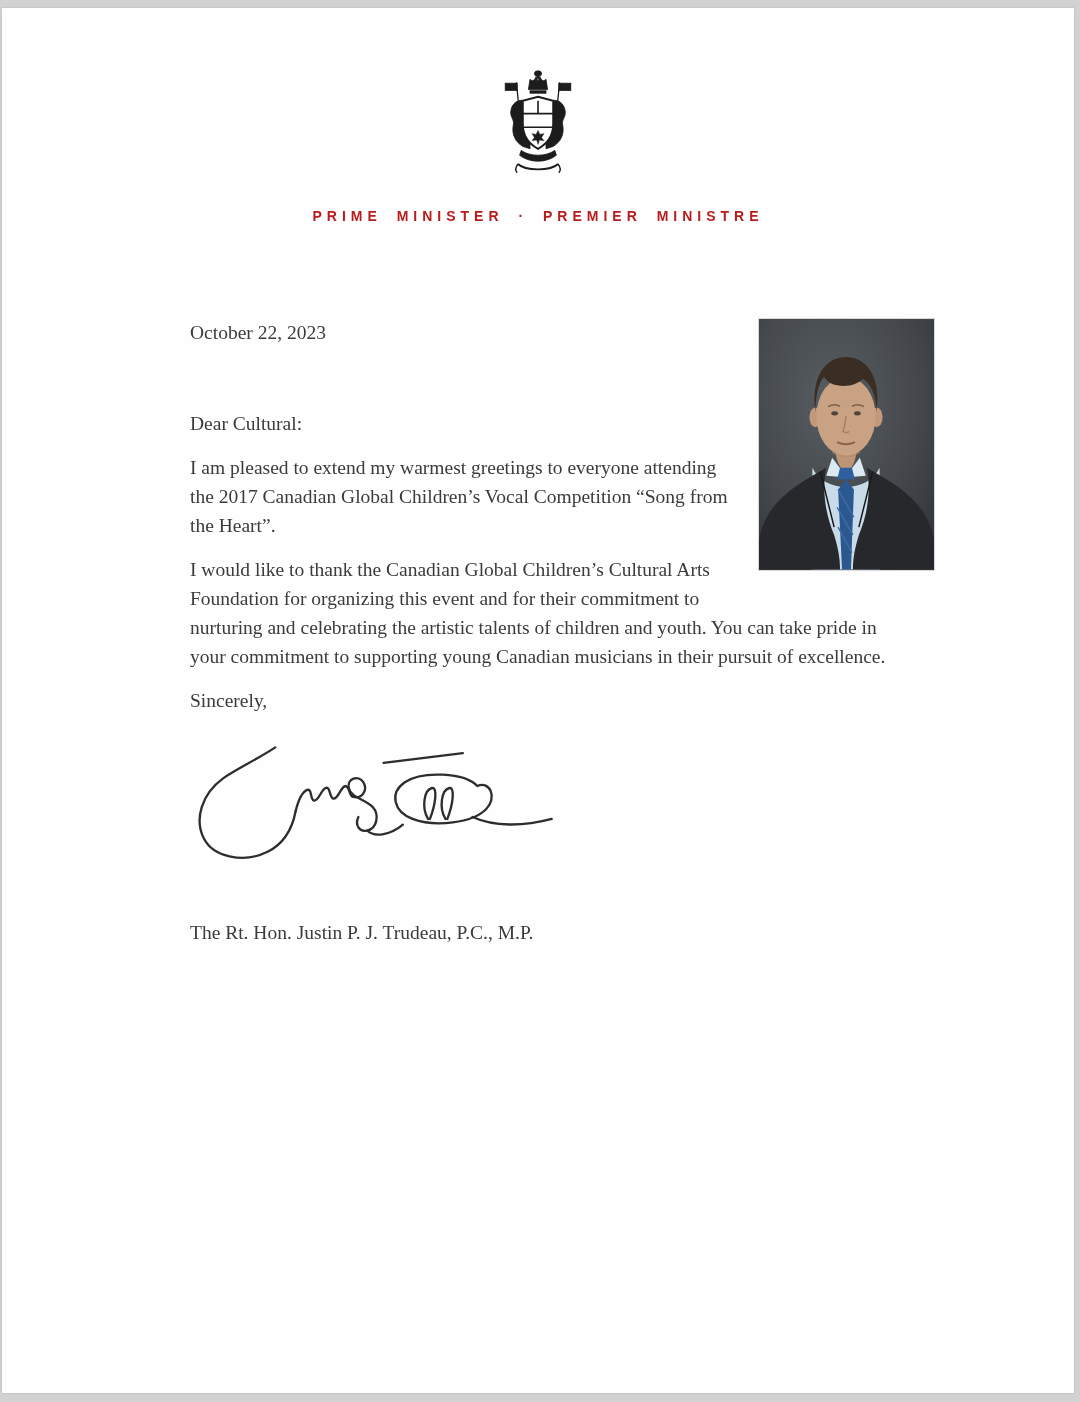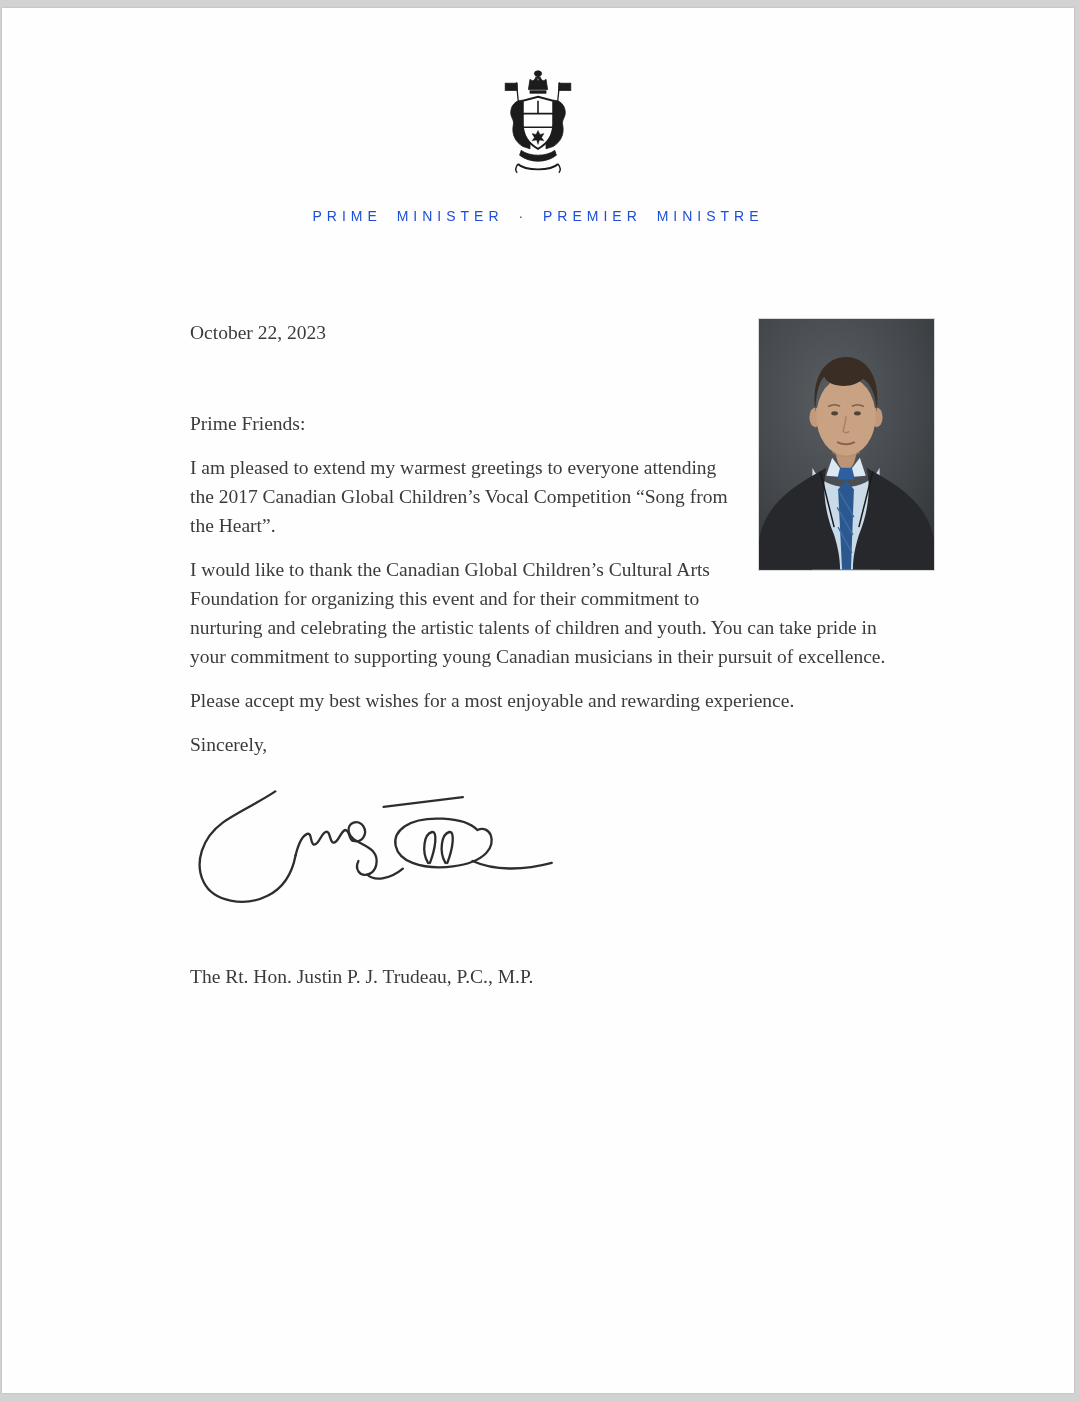--- a/index.html
+++ b/index.html
@@ -17,24 +17,24 @@
     position: relative;
     box-shadow: 0 0 2px rgba(0,0,0,0.15);
   }
   
   .letterhead { text-align: center; }
   .crest { display: inline-block; margin-top: 60px; }
   .pm-title {
     margin-top: 24px;
     font-family: "Liberation Sans", sans-serif;
     font-size: 14px;
-    font-weight: 400;
+    font-weight: 700;
     letter-spacing: 5px;
     word-spacing: 6px;
-    color: #1d4ed8;
+    color: #b91c1c;
     white-space: nowrap;
   }
   
   .content {
     margin-left: 188px;
     margin-top: 94px;
     width: 745px;
     font-size: 19.5px;
     line-height: 29px;
   }
@@ -135,25 +135,24 @@
           <ellipse cx="99.5" cy="95" rx="3.4" ry="2.2"></ellipse>
         </g>
         <path d="M88 98 C87 106 86 110 85 113 C87 115 90 115 91 113" stroke="#a97f60" stroke-width="1.4" fill="none"></path>
         <path d="M79 124 C85 127 91 127 97 124" stroke="#8d6248" stroke-width="2" fill="none"></path>
         <path d="M74 134 C82 140 94 140 102 134" stroke="#b28b6c" stroke-width="1.2" fill="none" opacity="0.7"></path>
       </svg>
     </div>
 
     <p class="date">October 22, 2023</p>
 
-    <p class="salutation">Prime Friends:</p>
+    <p class="salutation">Dear Cultural:</p>
 
     <p>I am pleased to extend my warmest greetings to everyone attending the 2017 Canadian Global Children’s Vocal Competition “Song from the Heart”.</p>
     <p>I would like to thank the Canadian Global Children’s Cultural Arts Foundation for organizing this event and for their commitment to nurturing and celebrating the artistic talents of children and youth. You can take pride in your commitment to supporting young Canadian musicians in their pursuit of excellence.</p>
-    <p>Please accept my best wishes for a most enjoyable and rewarding experience.</p>
 
     <p class="closing">Sincerely,</p>
 
     <div class="signature-wrap">
       <svg viewBox="0 0 390 150" width="390" height="145" aria-hidden="true">
         <g fill="none" stroke="#2d2d2d" stroke-width="2.4" stroke-linecap="round">
 
           <path d="M96 18 C78 30 56 40 42 50 C20 66 12 92 22 112 C32 132 64 138 88 126 C106 117 114 100 117 84"></path>
 
           <path d="M117 84 C120 72 124 64 129 62 C134 60 132 72 136 73 C141 74 143 62 148 60 C153 58 152 70 156 71 C161 72 163 60 168 58 C173 57 172 68 176 69"></path>

